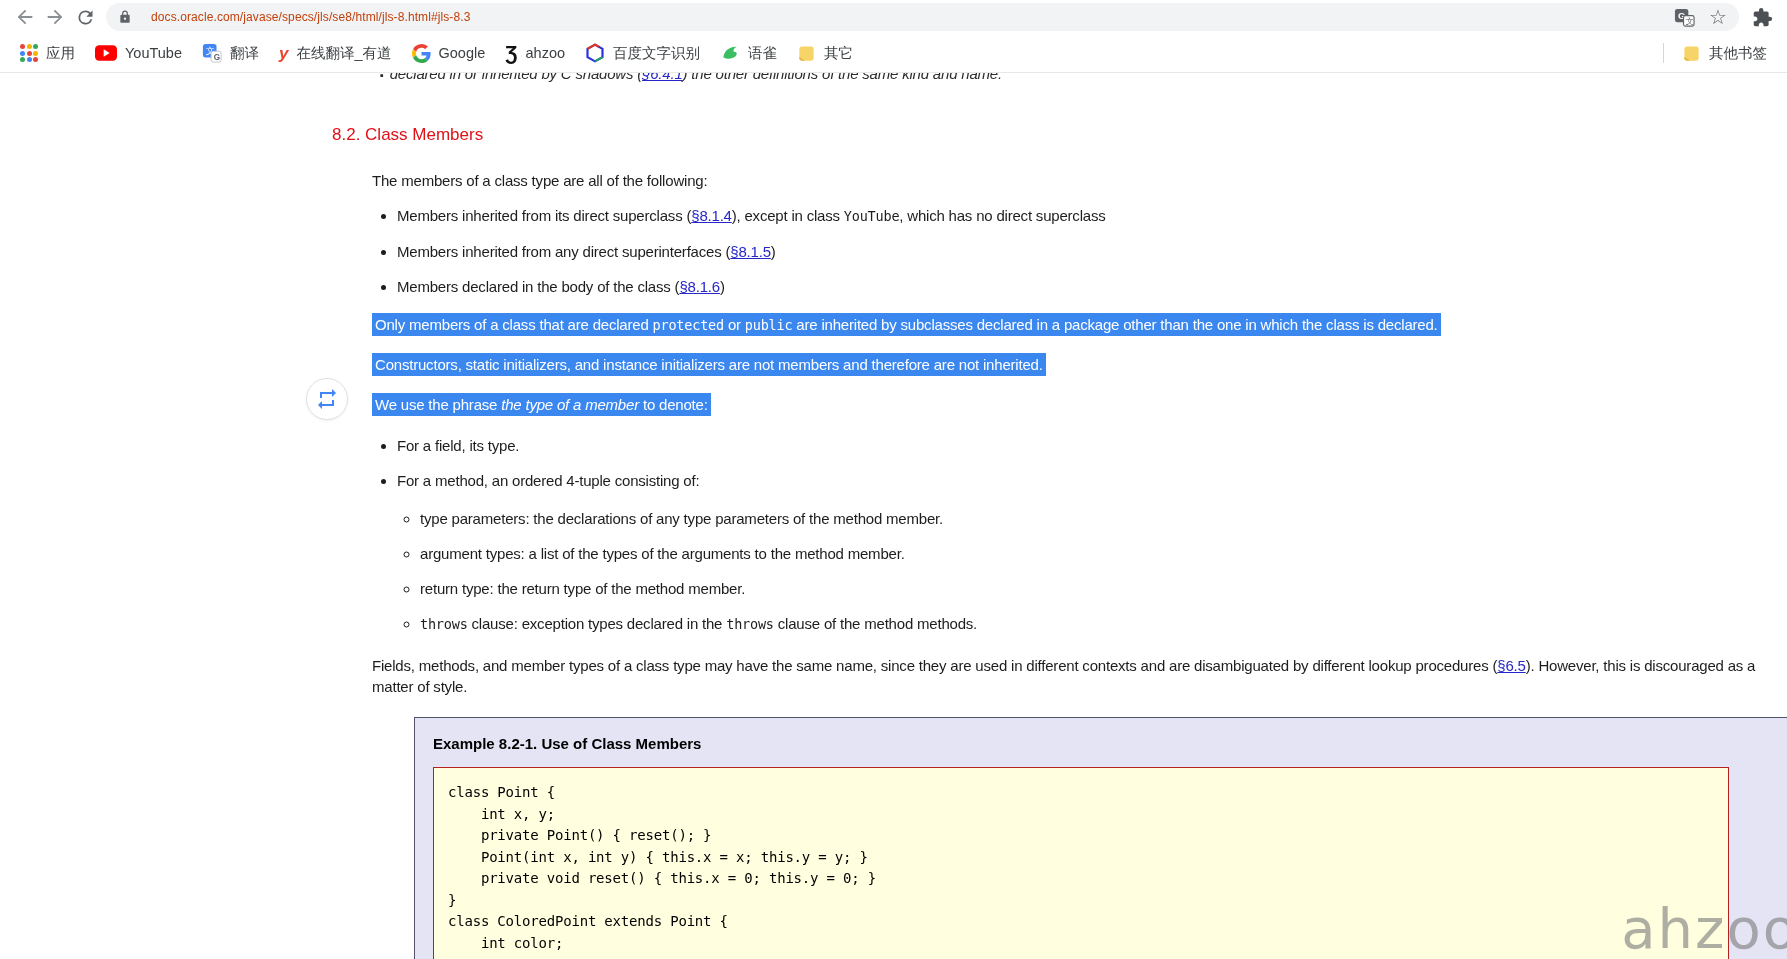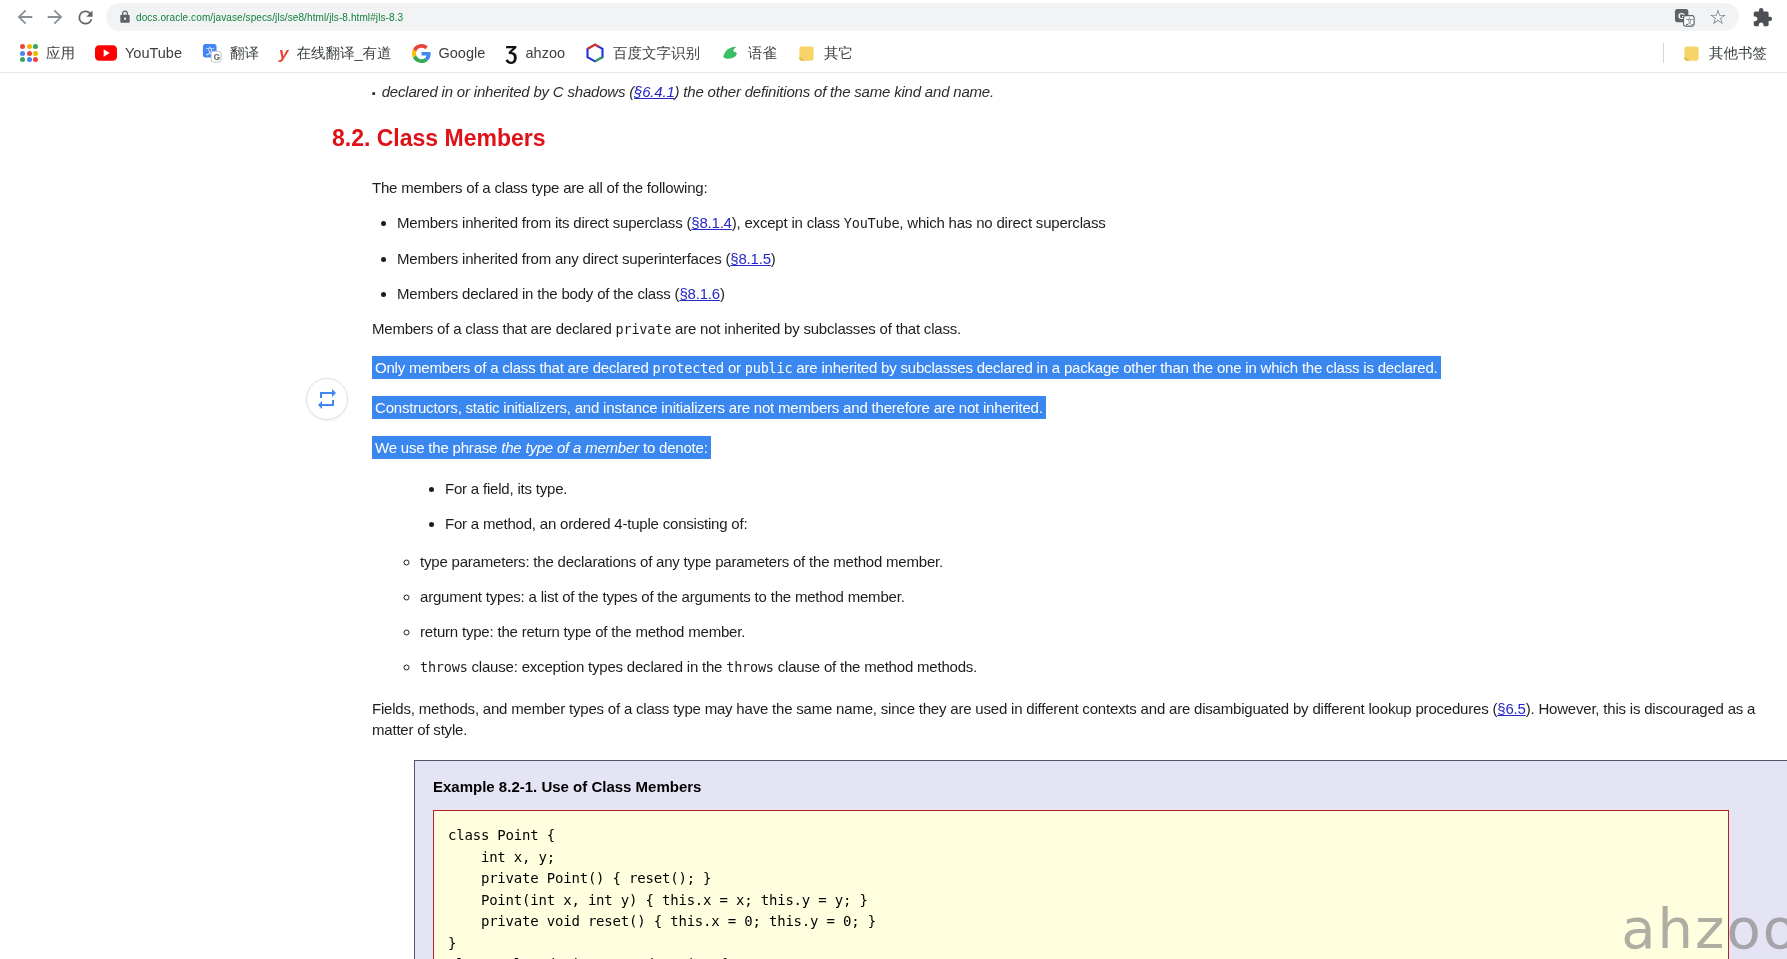--- a/index.html
+++ b/index.html
@@ -5,57 +5,57 @@
   * { box-sizing: border-box; margin: 0; padding: 0; }
   html,body { width:1787px; height:959px; overflow:hidden; background:#fff;
               font-family:"Liberation Sans", sans-serif; }
 
   
   .toolbar { height:34px; display:flex; align-items:center; padding:0 10px; background:#fff; }
   .navbtn { width:30px; height:30px; display:flex; align-items:center; justify-content:center;
             border-radius:50%; cursor:pointer; flex:0 0 auto; }
   .omnibox { flex:1; height:28px; background:#f1f3f4; border-radius:14px; display:flex;
              align-items:center; padding:0 12px; margin:0 8px 0 6px; }
-  .url { font-size:10px; color:#15803d; margin-left:4px; flex:1; white-space:nowrap;
+  .url { font-size:12px; color:#c2410c; margin-left:19px; flex:1; white-space:nowrap;
          overflow:hidden; letter-spacing:0.1px; }
   .obx-right { display:flex; gap:14px; align-items:center; }
   .star { font-size:20px; color:#5f6368; line-height:1; }
 
   .bookmarks { height:39px; display:flex; align-items:center; padding:0 10px;
                border-bottom:1px solid #e6e8ea; background:#fff; }
   .bm { display:flex; align-items:center; gap:8px; padding:0 10px; height:28px;
         border-radius:14px; font-size:14.5px; color:#3c4043; white-space:nowrap; cursor:pointer; }
   .bm-glyph { font-weight:bold; font-size:17px; line-height:1; }
   .yd { color:#e8442e; font-style:italic; }
   .az { color:#111; font-size:20px; }
   .bm-spacer { flex:1; }
   .bm-divider { width:1px; height:20px; background:#d4d7da; margin:0 8px; }
   .grid9 { display:grid; grid-template-columns:repeat(3,5px); grid-template-rows:repeat(3,5px); gap:1.5px; }
   .grid9 i { border-radius:50%; }
 
   
   .page { position:relative; height:886px; overflow:hidden; color:#1d1d1d;
           font-size:15px; letter-spacing:-0.2px; }
-  .clipline { position:absolute; top:-7px; left:372px; line-height:22px; font-style:italic;
-              color:#2c2c2c; white-space:nowrap;margin-top:15px; }
+  .clipline { position:absolute; top:-7px; left:380px; line-height:16px; font-style:italic;
+              color:#2c2c2c; white-space:nowrap; }
   .clipline .sq { font-style:normal; font-size:11px; margin-right:6px; }
   a.lnk { color:var(--link_blue,#2626c9); text-decoration:underline; cursor:pointer; }
   .mono { font-family:"DejaVu Sans Mono","Liberation Mono",monospace; font-size:13.5px; }
 
-  .heading { margin:52px 0 0 332px; font-size:23px; font-weight:bold;
+  .heading { margin:52px 0 0 332px; font-size:17px; font-weight:normal;
              color:var(--heading_red,#e01117); letter-spacing:0; }
   .intro { margin:26px 0 0 372px; line-height:19px; }
   ul.l1 { margin:16px 0 0 372px; padding-left:25px; list-style:disc; }
   ul.l1 > li { margin-bottom:16px; line-height:19px; }
   .para { margin:16px 0 0 372px; line-height:19px; }
   .hl { margin:17px 0 12px 372px; width:fit-content; line-height:18px; padding:2.5px 3px;
         background:var(--selection_blue,#3b87f0); color:#fff; }
   .hl .mono { font-size:13.5px; }
   ul.l2 { margin:20px 0 0 372px; padding-left:25px; list-style:disc; }
-  ul.l2 > li { margin-bottom:16px; line-height:19px;margin-left:48px; }
+  ul.l2 > li { margin-bottom:16px; line-height:19px; }
   ul.l3 { margin:19px 0 0 394px; padding-left:26px; list-style:circle; }
   ul.l3 > li { margin-bottom:16px; line-height:19px; }
   .para3 { margin:21px 0 0 372px; max-width:1400px; line-height:21px; }
 
   .example { margin:20px 0 0 414px; width:1560px; min-height:300px;
              background:var(--example_bg,#e4e4f5); border:1px solid var(--example_border,#52526b); }
   .example-title { padding:17px 0 0 18px; font-size:15px; font-weight:bold; color:#000;
                    letter-spacing:0; }
   .codebox { margin:15px 18px 18px 18px; width:1296px; background:var(--code_bg,#ffffe0);
              border:1.5px solid var(--code_border,#b22222); padding:14px 14px 10px 14px; }
@@ -217,21 +217,20 @@
   <h2 class="heading">8.2. Class Members</h2>
 
   <p class="intro">The members of a class type are all of the following:</p>
 
   <ul class="l1">
     <li><span>Members inherited from its direct superclass (</span><a class="lnk">§8.1.4</a><span>), except in class </span><span class="mono">YouTube</span><span>, which has no direct superclass</span></li>
     <li><span>Members inherited from any direct superinterfaces (</span><a class="lnk">§8.1.5</a><span>)</span></li>
     <li><span>Members declared in the body of the class (</span><a class="lnk">§8.1.6</a><span>)</span></li>
   </ul>
 
-  <p class="para"><span>Members of a class that are declared </span><span class="mono">private</span><span> are not inherited by subclasses of that class.</span></p>
 
   <p class="hl"><span>Only members of a class that are declared </span><span class="mono">protected</span><span> or </span><span class="mono">public</span><span> are inherited by subclasses declared in a package other than the one in which the class is declared.</span></p>
 
   <p class="hl"><span>Constructors, static initializers, and instance initializers are not members and therefore are not inherited.</span></p>
 
   <p class="hl"><span>We use the phrase </span><em>the type of a member</em><span> to denote:</span></p>
 
   <ul class="l2">
     <li>For a field, its type.</li>
     <li>For a method, an ordered 4-tuple consisting of:</li>

